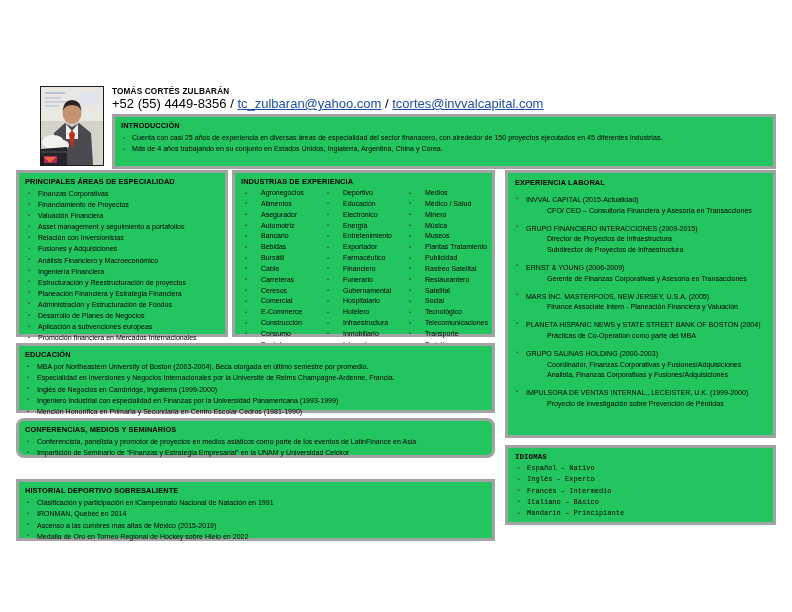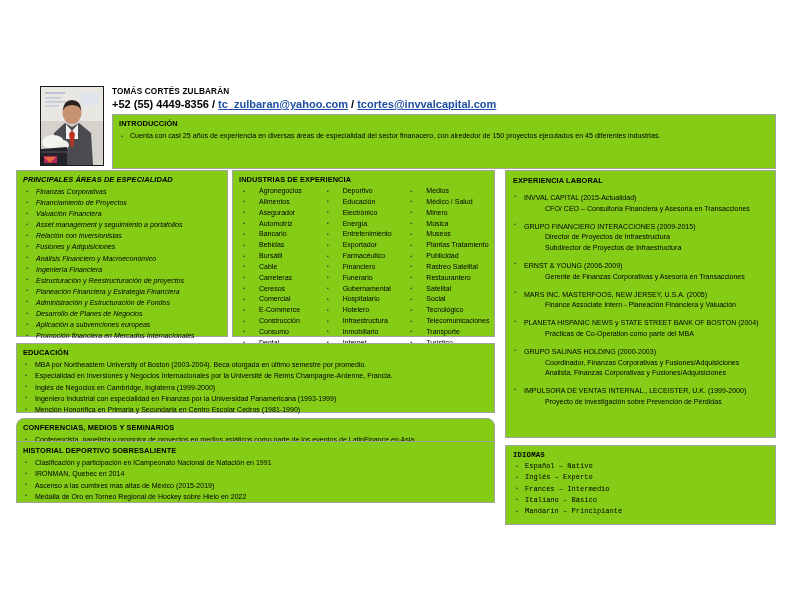--- a/index.html
+++ b/index.html
@@ -47,37 +47,37 @@
     flex: 1 1 auto;
   }
   .person-name {
     font-size: 8.2px;
     font-weight: bold;
     letter-spacing: .18px;
     line-height: 11px;
     white-space: nowrap;
   }
   .contact-line {
-    font-size: 11px;
-    font-weight: bold;
+    font-size: 13px;
+    font-weight: normal;
     line-height: 12px;
     white-space: nowrap;
     margin-top: 1px;
   }
   .contact-line .mail {
     color: #1d4fa3;
     text-decoration: underline;
   }
   .contact-line .sep { color: #000; }
 
   
   .box {
-    border: 1px solid #a3a3a3;
+    border: 3px solid #a3a3a3;
     box-sizing: border-box;
-    background: #84cc16;
+    background: #22c55e;
   }
   .box-title {
     font-size: 7.4px;
     font-weight: bold;
     letter-spacing: .1px;
     line-height: 10px;
   }
 
   
   .intro-box {
@@ -108,21 +108,20 @@
   .intro-box ul.bullets { margin-top: 2px; }
 
   
   .areas-box {
     position: absolute;
     left: 16px;
     top: 170px;
     width: 212px;
     height: 167px;
     padding: 4px 5px 0 6px;
-    font-style: italic;
   }
   .areas-box ul.bullets > li {
     font-size: 7.05px;
     line-height: 11.1px;
     padding-left: 13px;
   }
   .areas-box ul.bullets > li::before { left: 3px; }
   .areas-box ul.bullets { margin-top: 1px; }
 
   .industries-box {
@@ -218,21 +217,21 @@
     font-size: 7.05px;
     line-height: 11.3px;
     padding-left: 12px;
   }
   .conf-box ul.bullets > li::before { left: 2px; }
   .conf-box ul.bullets { margin-top: 1px; }
 
   .sport-box {
     position: absolute;
     left: 16px;
-    top: 441px;
+    top: 479px;
     width: 479px;
     height: 62px;
     padding: 4px 5px 16px 6px;
   }
   .sport-box ul.bullets > li {
     font-size: 7.05px;
     line-height: 11.3px;
     padding-left: 12px;
   }
   .sport-box ul.bullets > li::before { left: 2px; }
@@ -294,20 +293,21 @@
     <div class="header-right">
       <div class="person-name">TOMÁS CORTÉS ZULBARÁN</div>
       <div class="contact-line">
         <span>+52 (55) 4449-8356</span><span class="sep"> / </span><a class="mail" href="#">tc_zulbaran@yahoo.com</a><span class="sep"> / </span><a class="mail" href="#">tcortes@invvalcapital.com</a>
       </div>
 
       <div class="box intro-box">
         <div class="box-title">INTRODUCCIÓN</div>
         <ul class="bullets">
           <li>Cuenta con casi 25 años de experiencia en diversas áreas de especialidad del sector finanacero, con alrededor de  150 proyectos ejecutados en 45 diferentes industrias.</li>
+          <li>Más de 4 años trabajando en su conjunto en Estados Unidos, Inglaterra, Argentina, China y Corea.</li>
         </ul>
       </div>
     </div>
   </div>
 
   <div class="box areas-box">
     <div class="box-title">PRINCIPALES ÁREAS  DE ESPECIALIDAD</div>
     <ul class="bullets">
       <li>Finanzas Corporativas</li>
       <li>Financiamiento de Proyectos</li>

